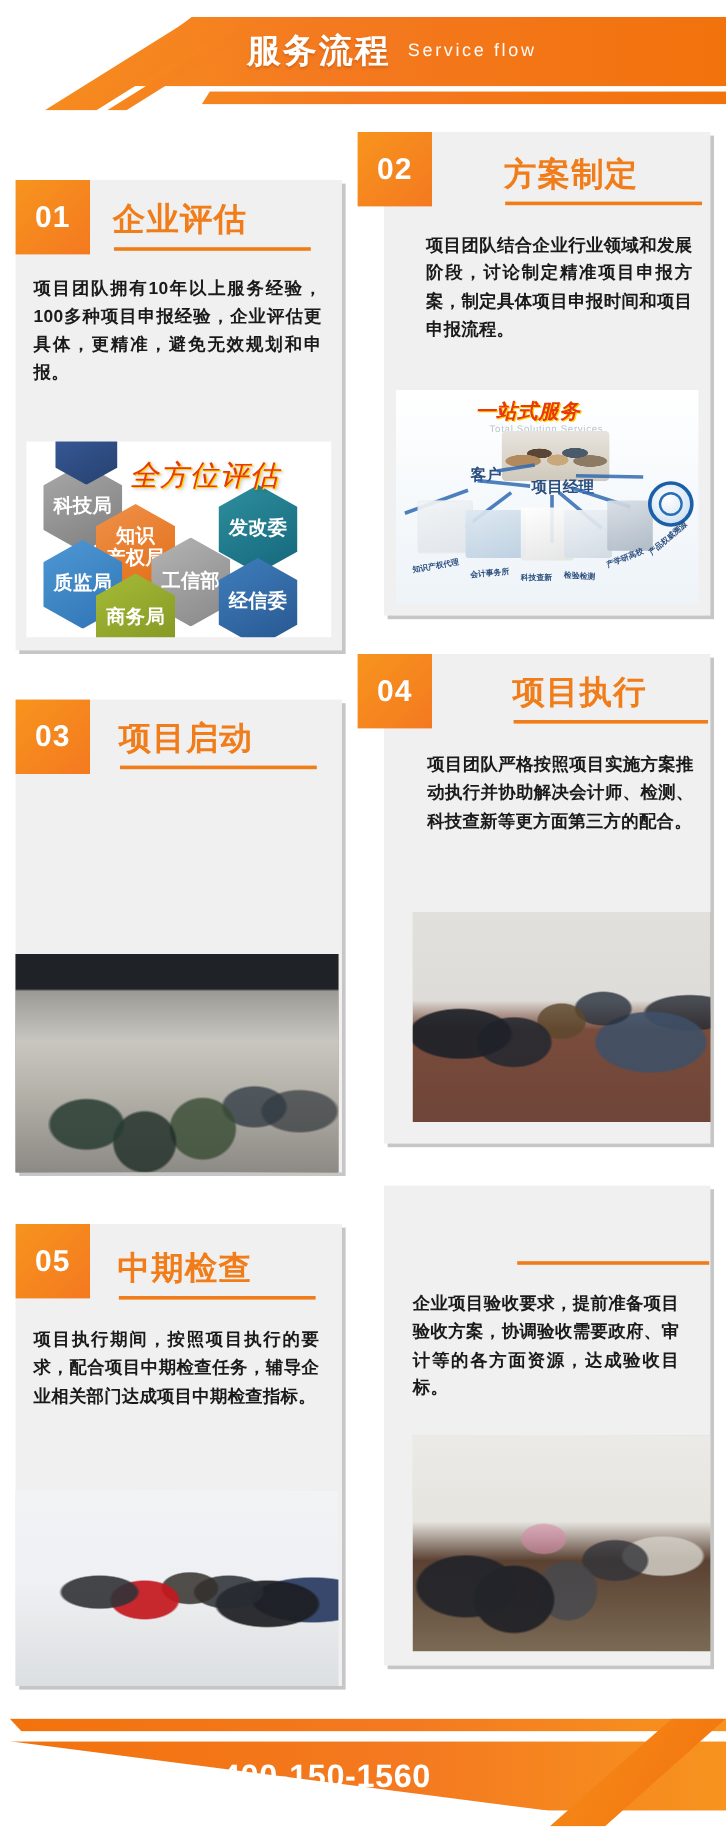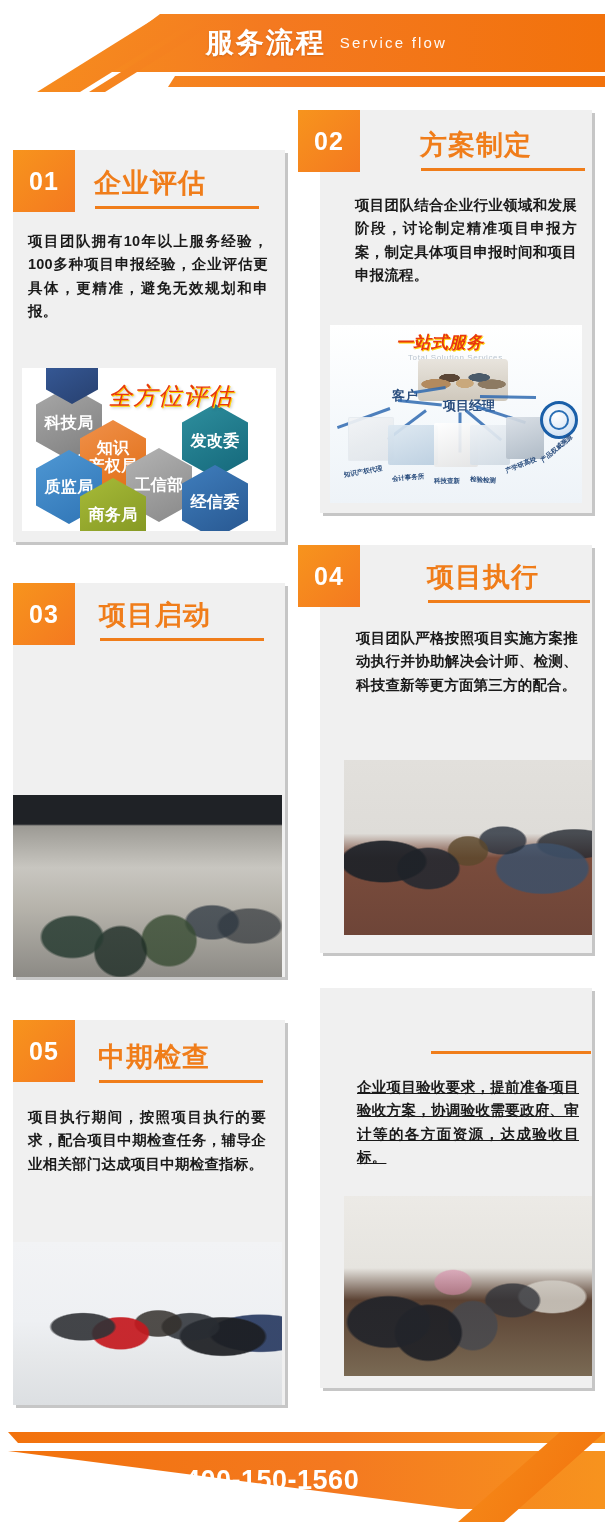--- a/index.html
+++ b/index.html
@@ -440,21 +440,21 @@
            radial-gradient(ellipse at 34% 76%, rgba(30,32,38,.9) 0 14%, transparent 15%),
            radial-gradient(ellipse at 52% 72%, rgba(70,72,78,.82) 0 13%, transparent 14%),
            radial-gradient(ellipse at 68% 58%, rgba(50,52,58,.8) 0 11%, transparent 12%),
            radial-gradient(ellipse at 84% 56%, rgba(210,206,198,.85) 0 11%, transparent 12%),
            radial-gradient(ellipse at 44% 48%, rgba(214,138,168,.6) 0 9%, transparent 10%),
            linear-gradient(180deg,#eceae6 0%, #e6e4df 40%, #5a4132 58%, #7a6a54 100%),
            linear-gradient(90deg,#dedad4 0%, #eceae6 50%, #c9d3c2 86%, #b7c2ad 100%);
          background-blend-mode: normal,normal,normal,normal,normal,normal,normal,multiply;"></div>
 
     <div class="title-rule" style="left:111px; top:63px; width:160px;"></div>
-    <div class="card-body" style="left:37px; top:88px; width:222px;text-decoration:underline;">企业项目验收要求，提前准备项目验收方案，协调验收需要政府、审计等的各方面资源，达成验收目标。</div>
+    <div class="card-body" style="left:24px; top:88px; width:222px;">企业项目验收要求，提前准备项目验收方案，协调验收需要政府、审计等的各方面资源，达成验收目标。</div>
   </div>
 
   <div class="footer-wrap">
     <div class="ft-stripe"></div>
     <div class="ft-main"></div>
     <div class="ft-wedge"></div>
     <div class="ft-text">
       <span class="ft-label">全国统一热线：</span>
       <span class="ft-phone">400-150-1560</span>
     </div>

